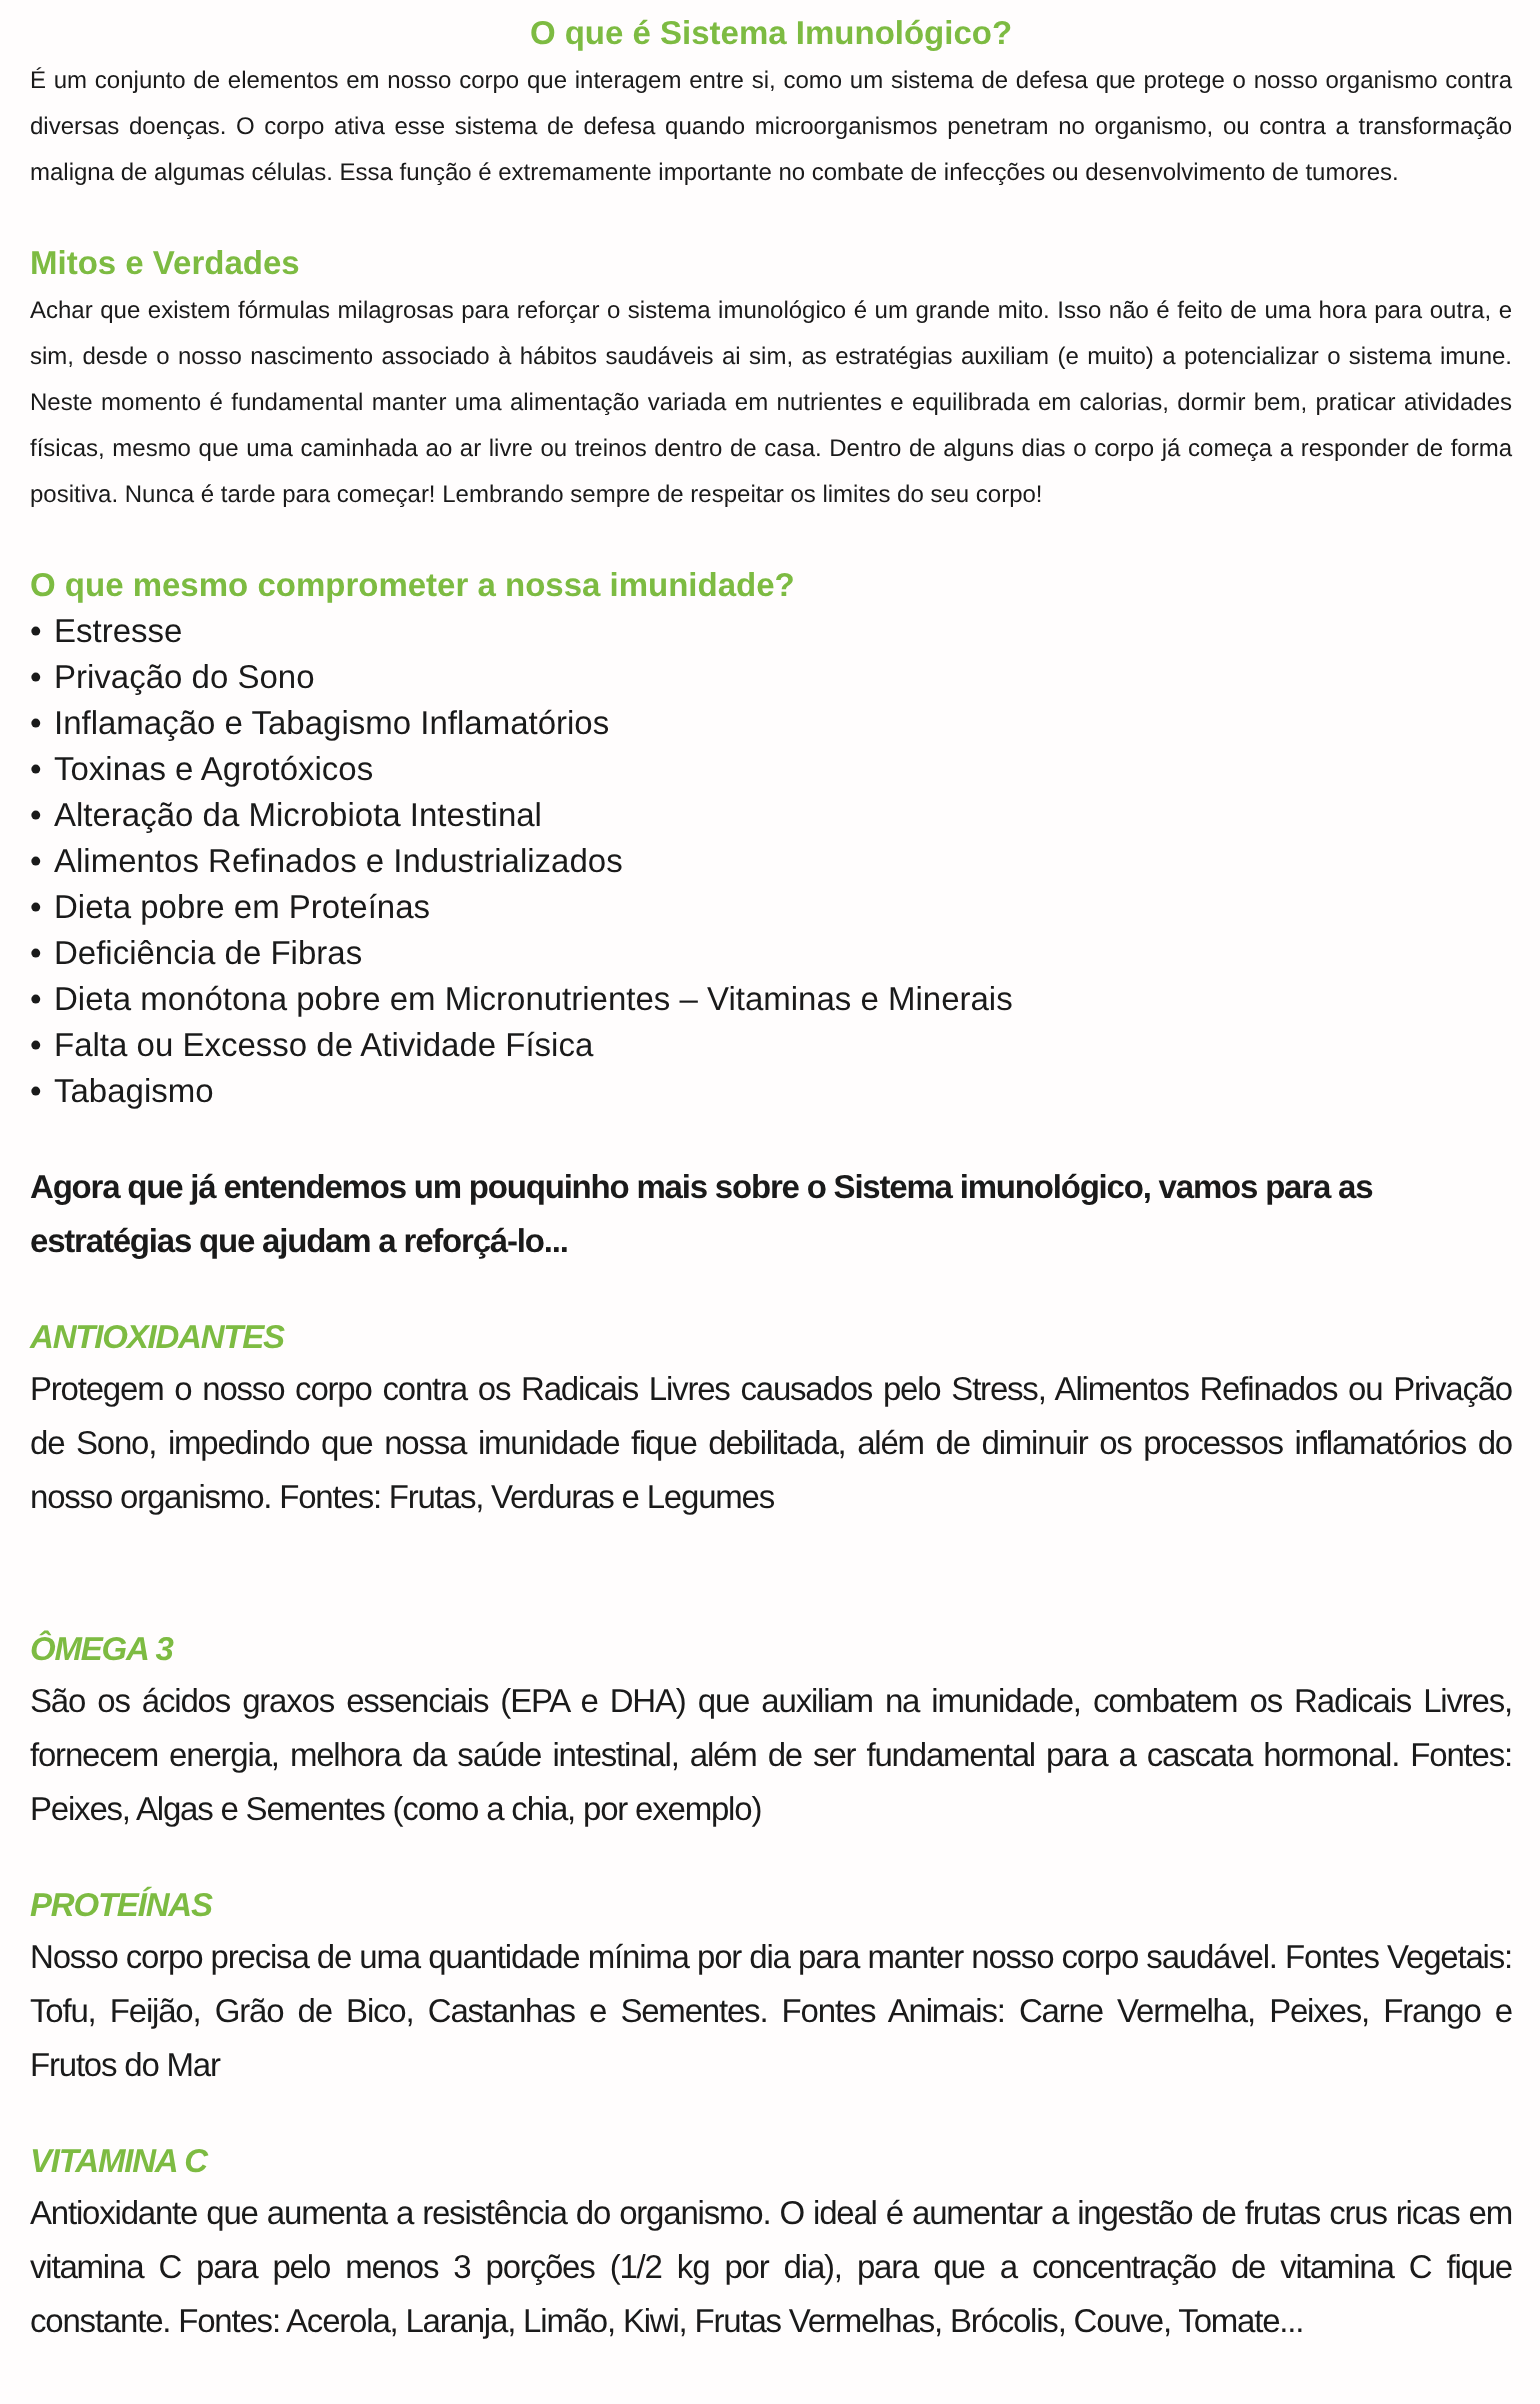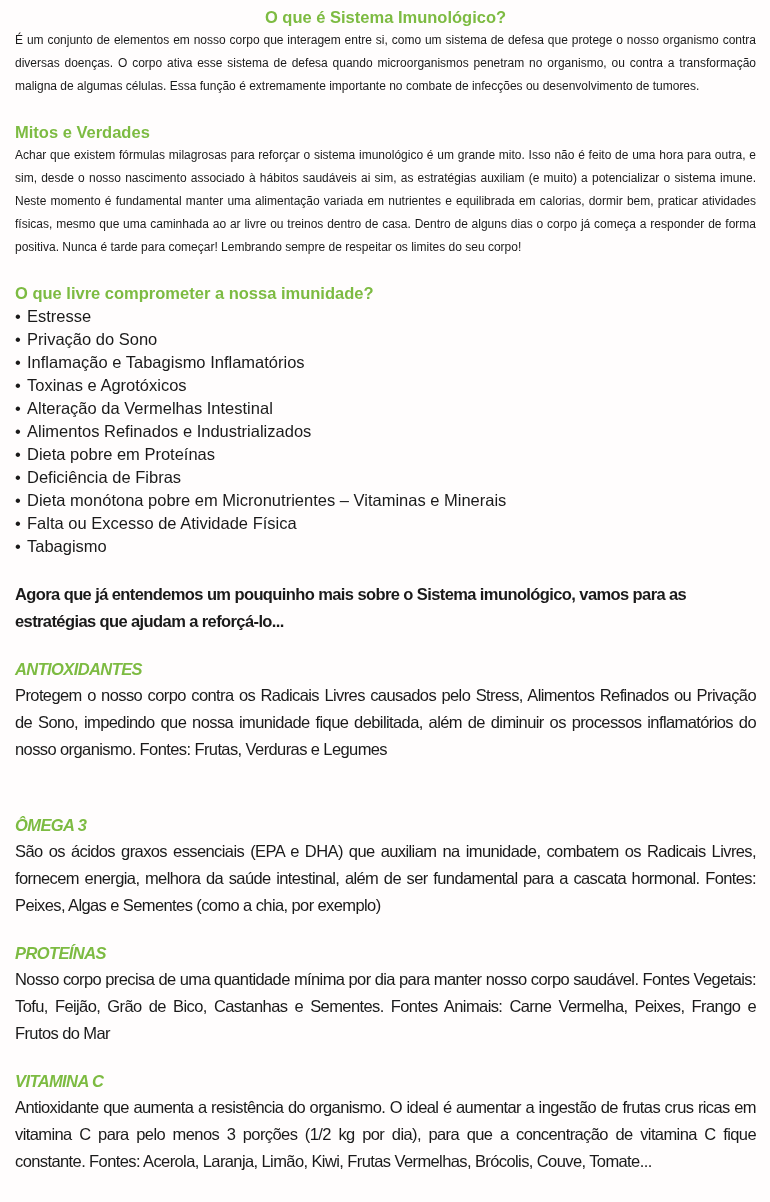--- a/index.html
+++ b/index.html
@@ -38,27 +38,27 @@
   </section>
   <div class="gap"></div>
 
   <section>
     <h2 class="h" style="color: rgb(125, 187, 66);">Mitos e Verdades</h2>
     <p class="p">Achar que existem fórmulas milagrosas para reforçar o sistema imunológico é um grande mito. Isso não é feito de uma hora para outra, e sim, desde o nosso nascimento associado à hábitos saudáveis ai sim, as estratégias auxiliam (e muito) a potencializar o sistema imune. Neste momento é fundamental manter uma alimentação variada em nutrientes e equilibrada em calorias, dormir bem, praticar atividades físicas, mesmo que uma caminhada ao ar livre ou treinos dentro de casa. Dentro de alguns dias o corpo já começa a responder de forma positiva. Nunca é tarde para começar! Lembrando sempre de respeitar os limites do seu corpo!</p>
   </section>
   <div class="gap"></div>
 
   <section>
-    <h2 class="h" style="color: rgb(125, 187, 66);">O que livre comprometer a nossa imunidade?</h2>
+    <h2 class="h" style="color: rgb(125, 187, 66);">O que mesmo comprometer a nossa imunidade?</h2>
     <ul class="list">
       <li><span class="bullet">•</span><span>Estresse</span></li>
       <li><span class="bullet">•</span><span>Privação do Sono</span></li>
       <li><span class="bullet">•</span><span>Inflamação e Tabagismo Inflamatórios</span></li>
       <li><span class="bullet">•</span><span>Toxinas e Agrotóxicos</span></li>
-      <li><span class="bullet">•</span><span>Alteração da Vermelhas Intestinal</span></li>
+      <li><span class="bullet">•</span><span>Alteração da Microbiota Intestinal</span></li>
       <li><span class="bullet">•</span><span>Alimentos Refinados e Industrializados</span></li>
       <li><span class="bullet">•</span><span>Dieta pobre em Proteínas</span></li>
       <li><span class="bullet">•</span><span>Deficiência de Fibras</span></li>
       <li><span class="bullet">•</span><span>Dieta monótona pobre em Micronutrientes – Vitaminas e Minerais</span></li>
       <li><span class="bullet">•</span><span>Falta ou Excesso de Atividade Física</span></li>
       <li><span class="bullet">•</span><span>Tabagismo</span></li>
     </ul>
   </section>
   <div class="gap"></div>
 

